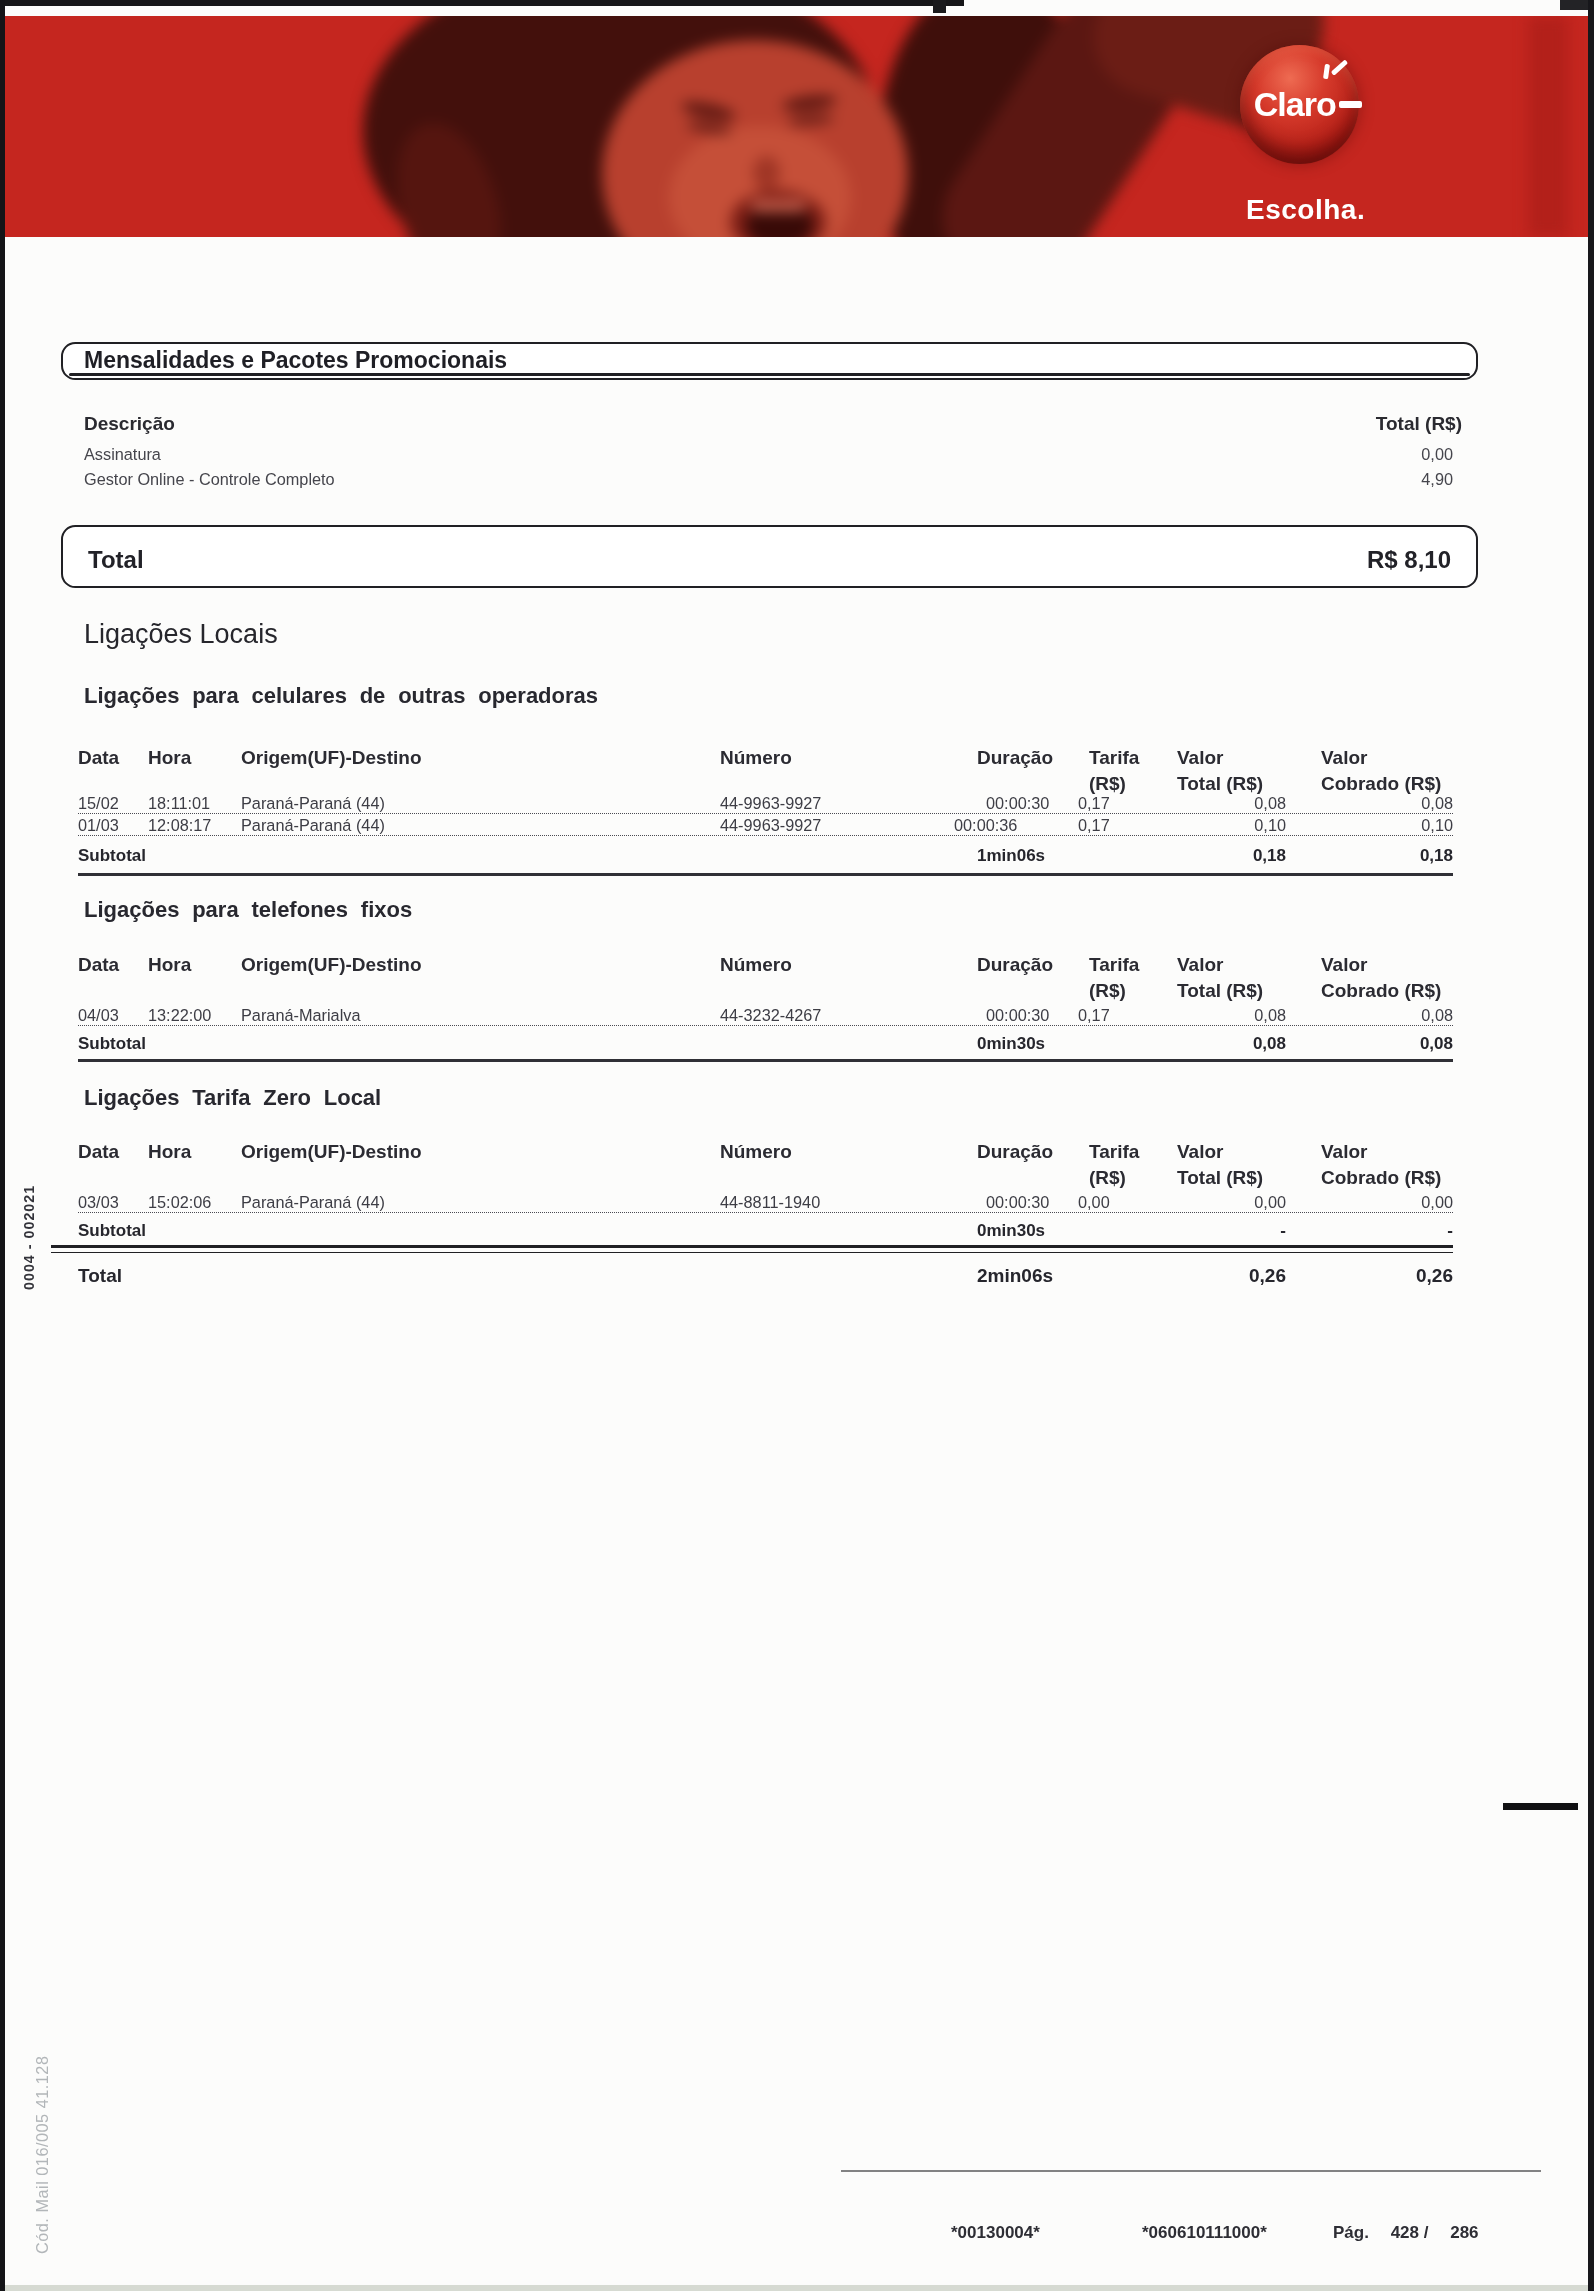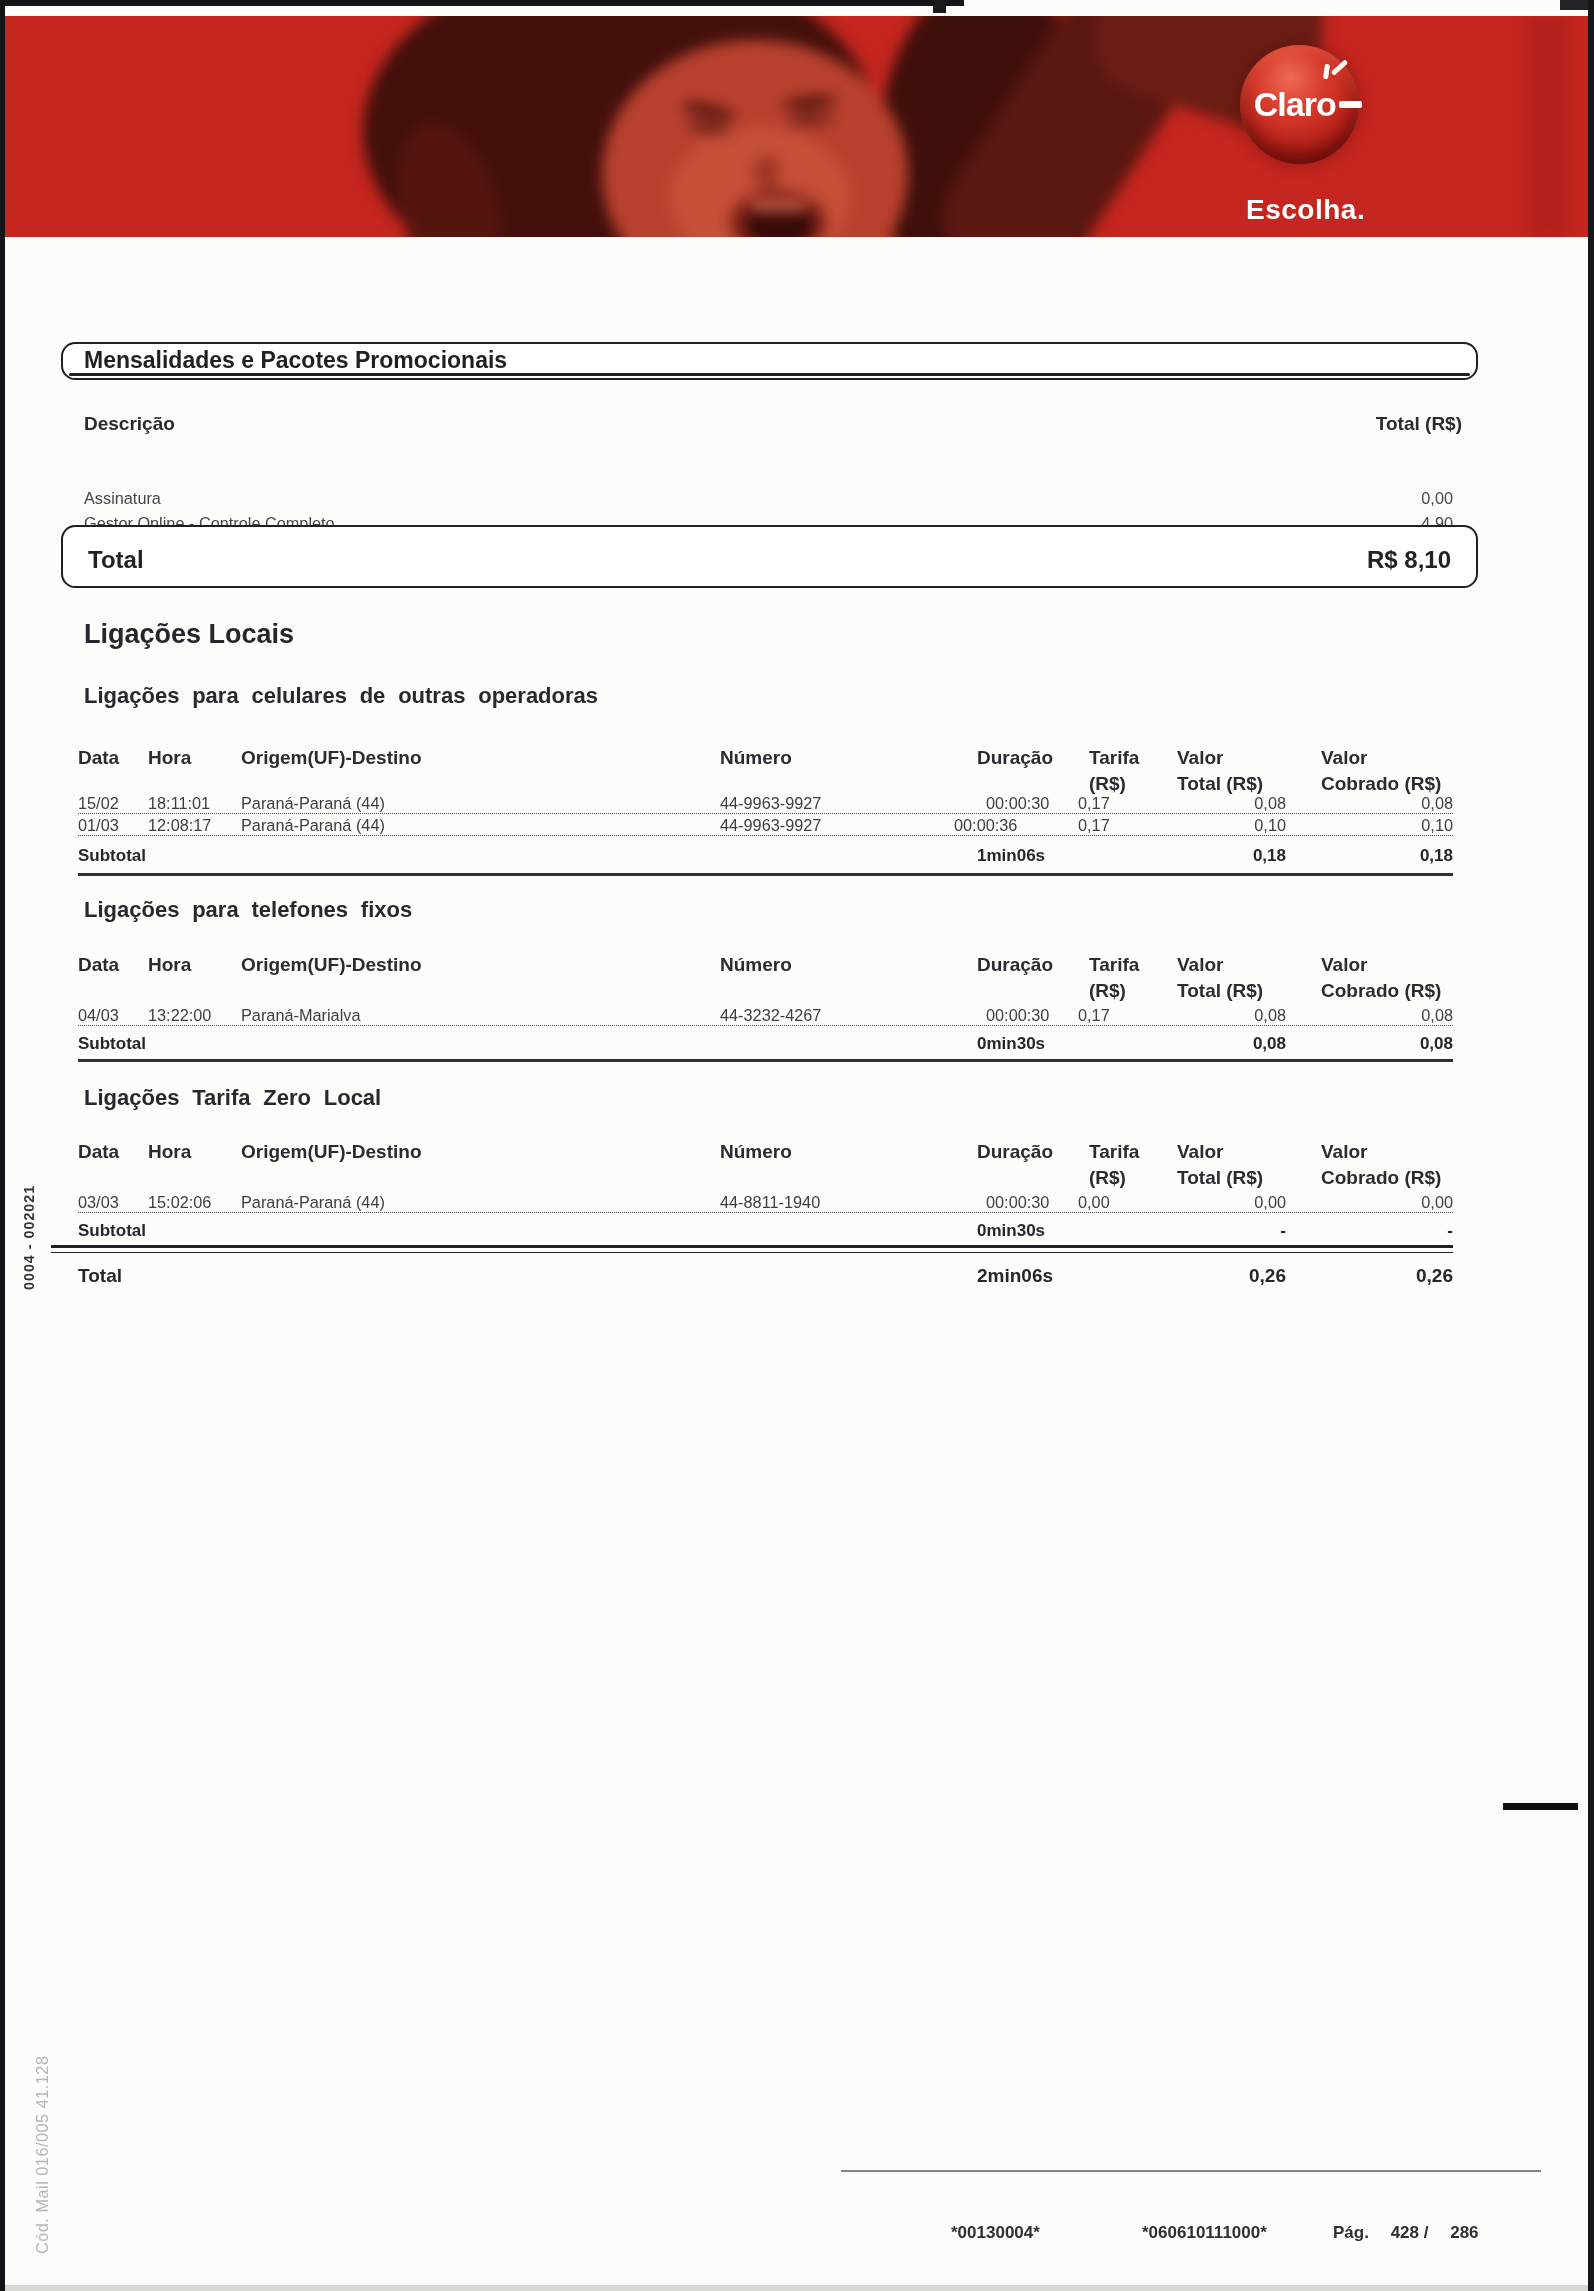--- a/index.html
+++ b/index.html
@@ -51,25 +51,25 @@
   .tagline{position:absolute;left:1246px;top:178px;color:#fff;font-size:28px;font-weight:700;letter-spacing:0.5px;}
   
   .doc-title{position:absolute;left:84px;top:273px;font-size:29px;font-weight:700;color:#26262c;letter-spacing:-0.3px;}
   .roundbox{position:absolute;left:61px;width:1417px;border:2.9px solid #202024;border-radius:14.3px;background:#fff;box-sizing:border-box;}
   .box-mens{top:342px;height:38px;}
   .box-mens .inner-line{position:absolute;left:5.7px;right:5.7px;bottom:1.9px;height:2.9px;background:#202024;border-radius:1.9px;}
   .box-mens-title{position:absolute;left:21px;top:2.9px;font-size:23px;font-weight:700;color:#1f1f25;}
   .lrow{position:absolute;left:84px;right:141px;height:23px;}
   .lrow .val{position:absolute;right:0;top:0;}
   .desc-head{top:413px;font-size:19px;font-weight:700;color:#2a2a30;right:132px;}
-  .item{font-size:16.3px;color:#45454c;margin-top:44px;}
+  .item{font-size:16.3px;color:#45454c;}
   .box-total{top:525px;height:63px;}
   .box-total .tl{position:absolute;left:25px;top:19px;font-size:24px;font-weight:700;color:#222228;}
   .box-total .tv{position:absolute;right:25px;top:19px;font-size:24px;font-weight:700;color:#222228;}
-  .sec-heading{position:absolute;left:84px;top:619px;font-size:27px;font-weight:700;color:#26262c;}
+  .sec-heading{position:absolute;left:84px;top:619px;font-size:27px;font-weight:400;color:#26262c;}
   .sub-heading{position:absolute;left:84px;font-size:22px;font-weight:700;word-spacing:6.7px;color:#28282f;}
   
   .tsec{position:absolute;left:78px;width:1375px;}
   .th{position:absolute;top:3.8px;font-weight:700;font-size:19px;color:#2b2b32;white-space:nowrap;}
   .th2{top:30px;}
   .trow{position:absolute;left:0;right:0;height:20px;border-bottom:1.9px dotted #4a4a52;}
   .tc{position:absolute;top:1px;font-size:16.3px;color:#3d3d45;white-space:nowrap;}
   .tsub,.tgrand{position:absolute;left:0;right:0;height:23px;}
   .ts{position:absolute;font-weight:700;font-size:17px;color:#26262d;white-space:nowrap;}
   .tgrand .ts{font-size:19px;}

